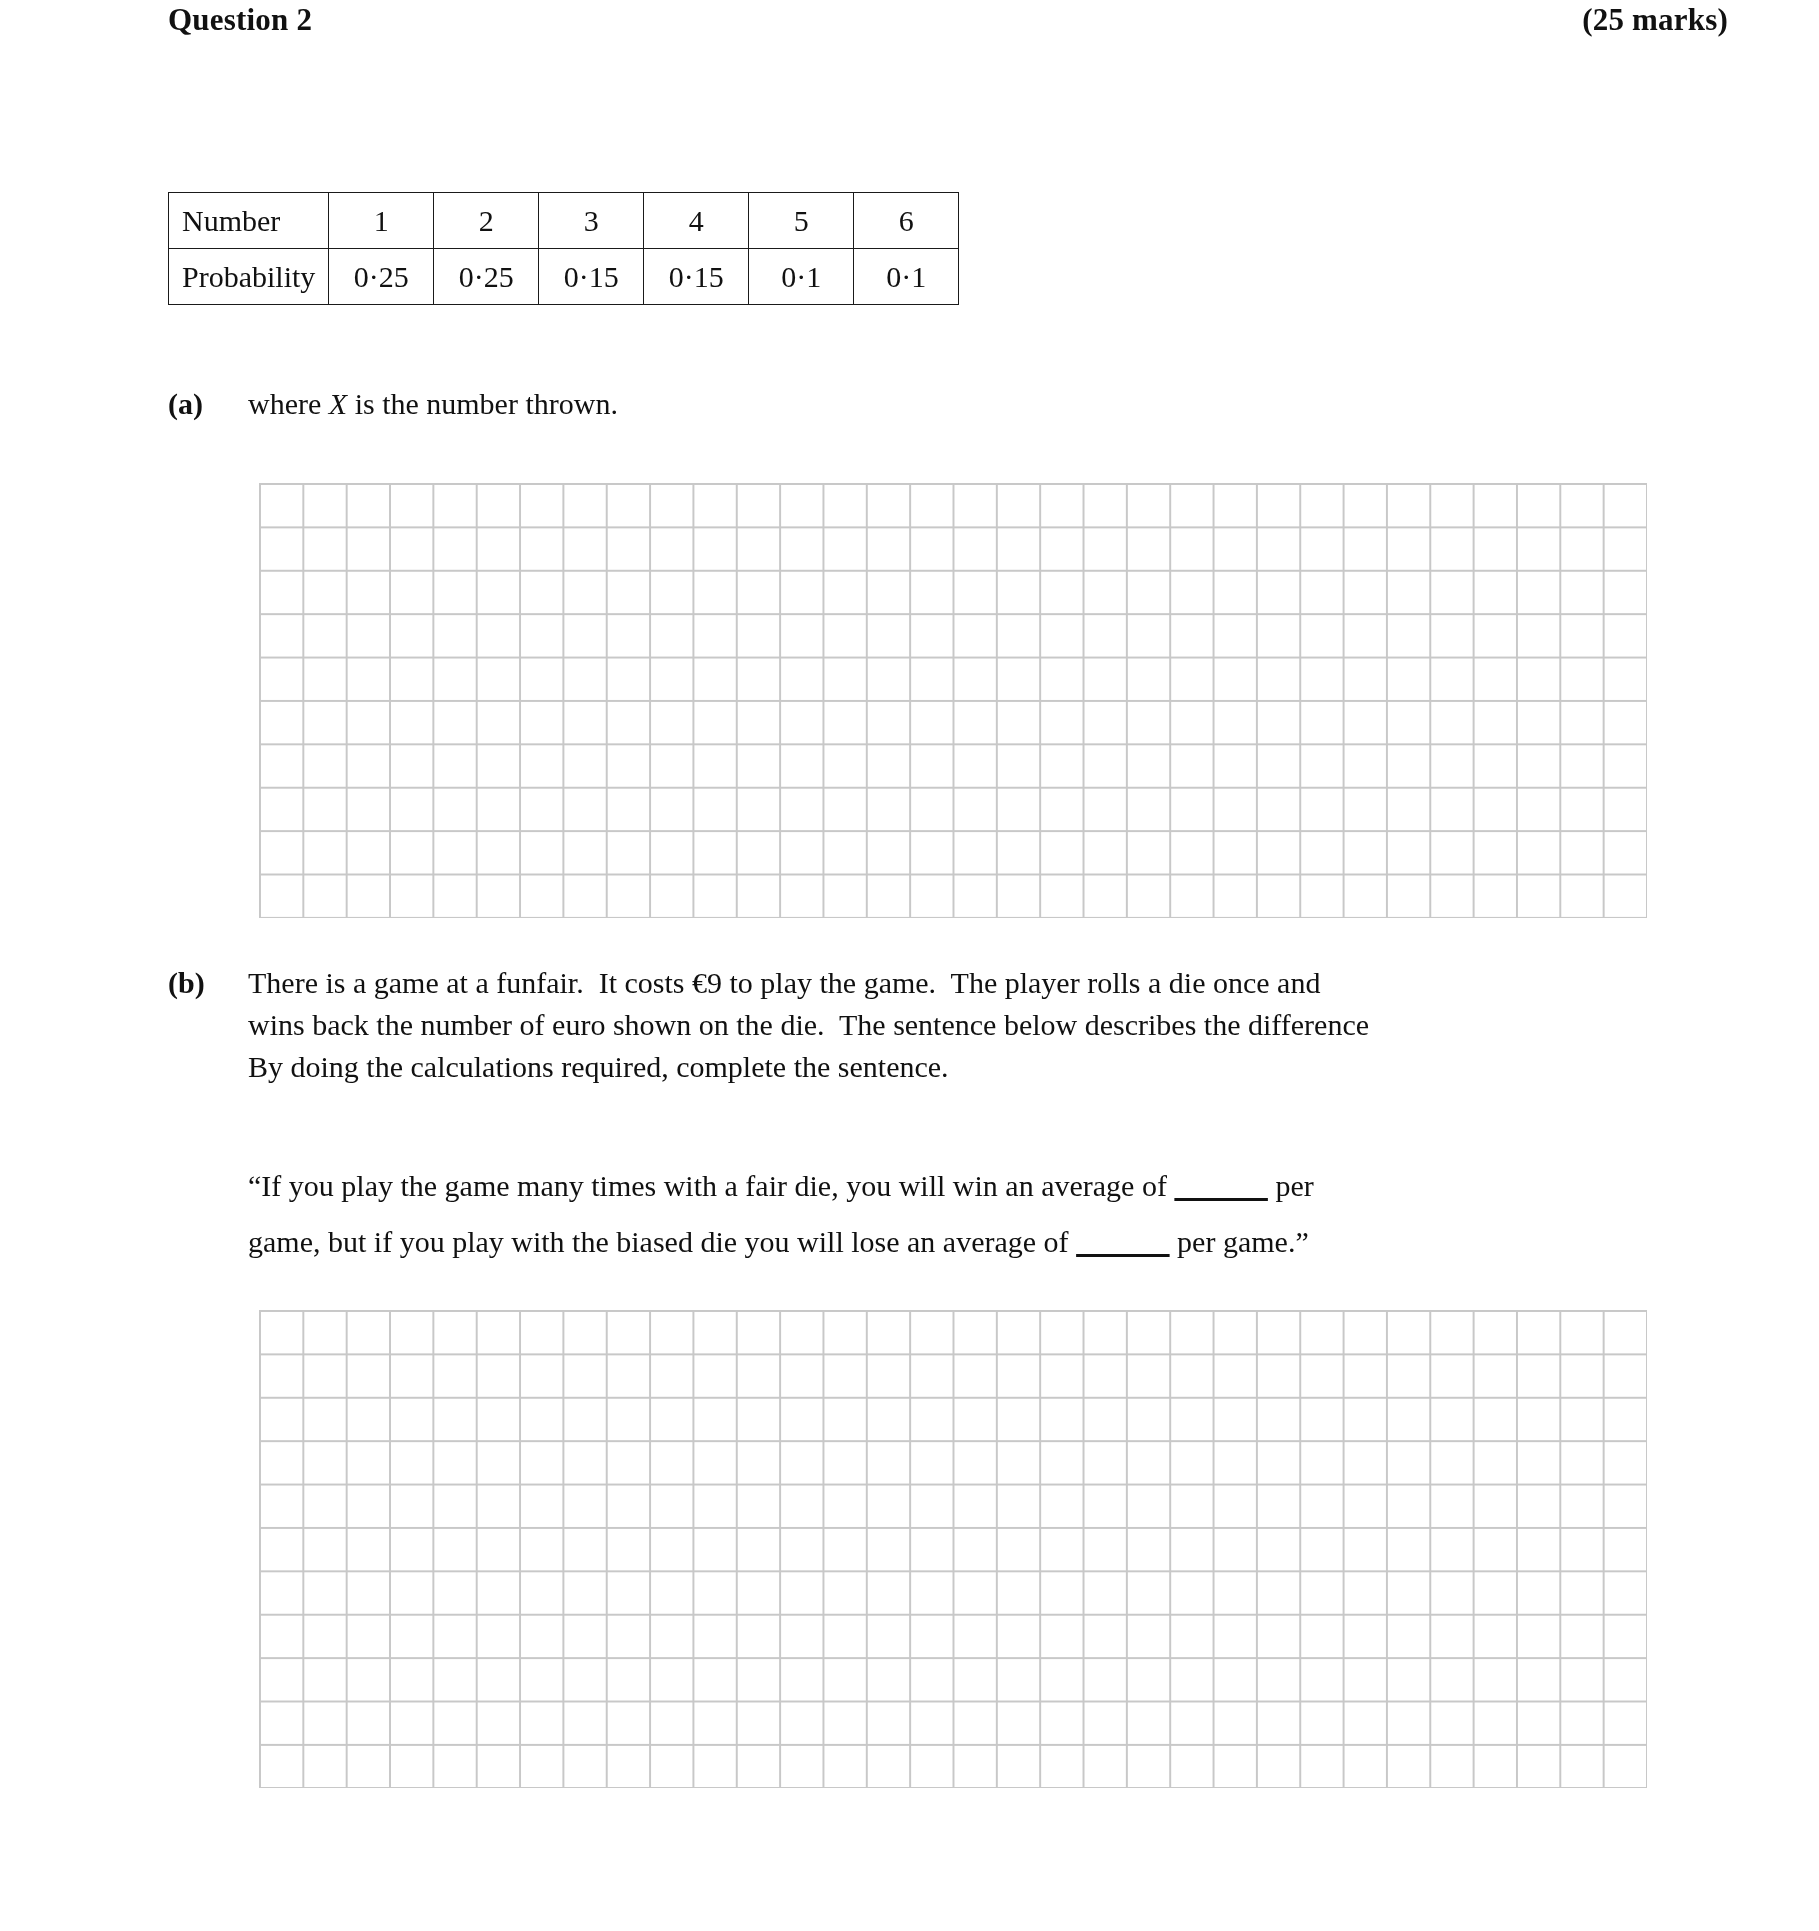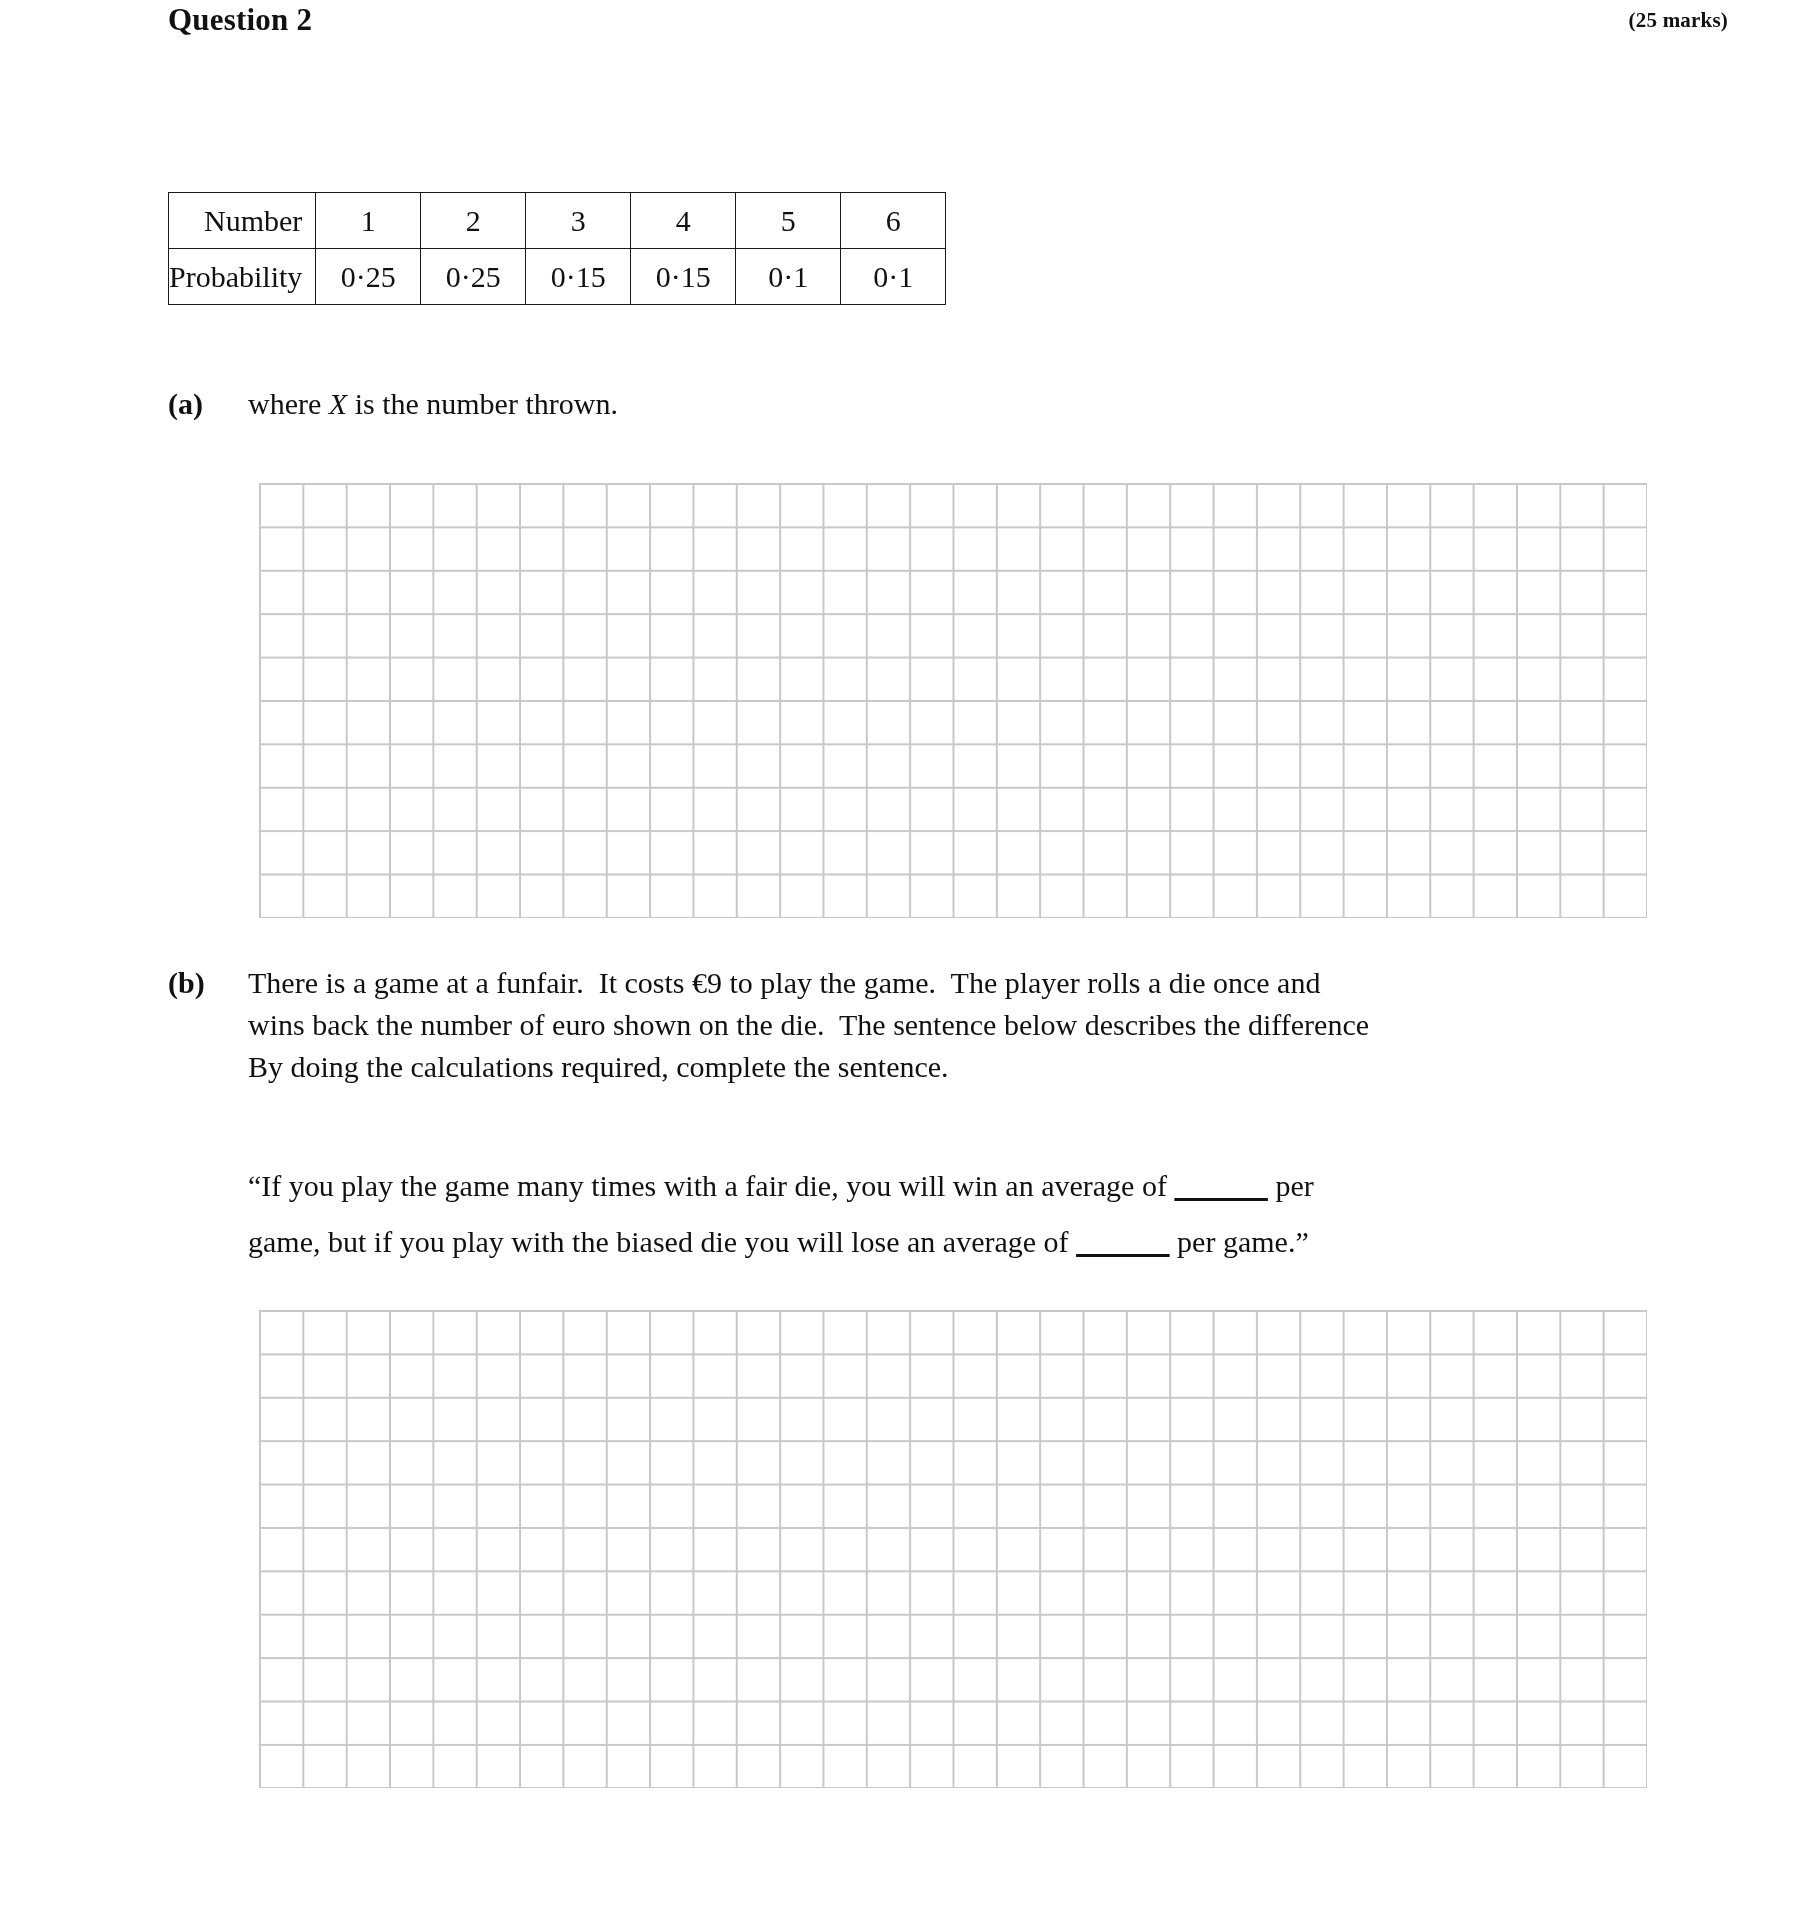--- a/index.html
+++ b/index.html
@@ -16,21 +16,21 @@
   
   .hdr { position:absolute; left:168px; top:0px; width:1560px; height:46px; }
   .hdr .qtitle {
     position:absolute; left:0; top:0;
     font-weight:bold; font-size:31px; line-height:40px;
     letter-spacing:0.2px;
     text-align:right;
   }
   .hdr .marks {
     position:absolute; right:0; top:0;
-    font-weight:bold; font-size:21px; line-height:40px;
+    font-weight:bold; font-size:31px; line-height:40px;
     letter-spacing:0.2px;
   }
 
   
   .intro {
     position:absolute; left:170px; top:52px; width:1000px;
     font-size:30px; line-height:42px;
   }
   .intro div { white-space:pre; }
 
@@ -42,21 +42,22 @@
   }
   table.probtable td {
     border:1.6px solid #1a1a1a;
     height:55px;
     text-align:center;
     vertical-align:middle;
     padding:0;
     font-size:30px;
   }
   table.probtable td.lbl {
-    text-align:right;
+    text-align:left;
+    padding-left:13px;
     padding-right:13px;
     width:132px;
     white-space:nowrap;
   }
   table.probtable td.val { width:104px; }
 
   
   .part { position:absolute; font-size:30px; line-height:42px; }
   .part .tag {
     position:absolute; left:0; top:0;

